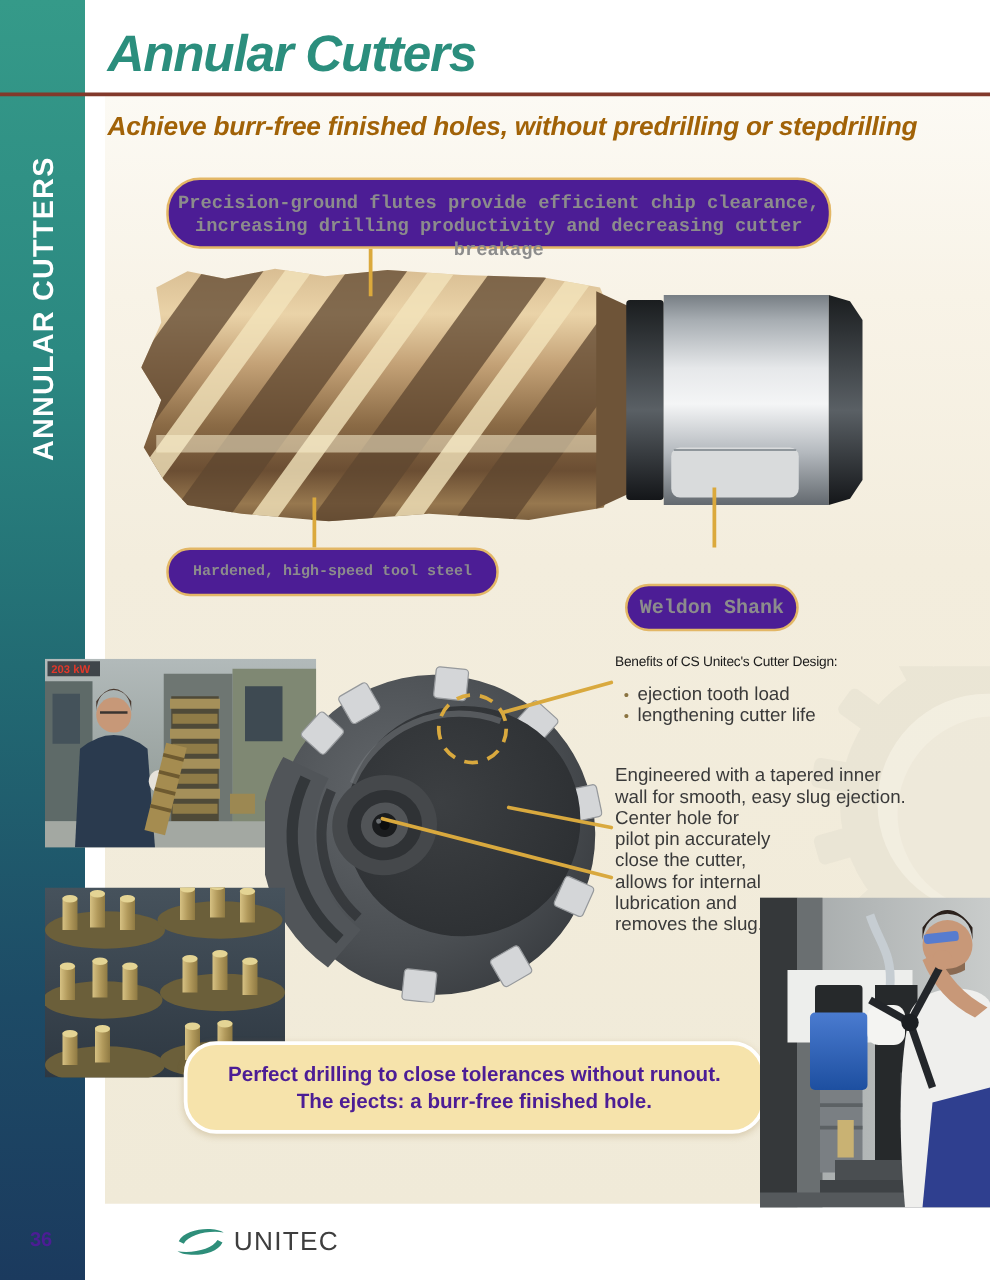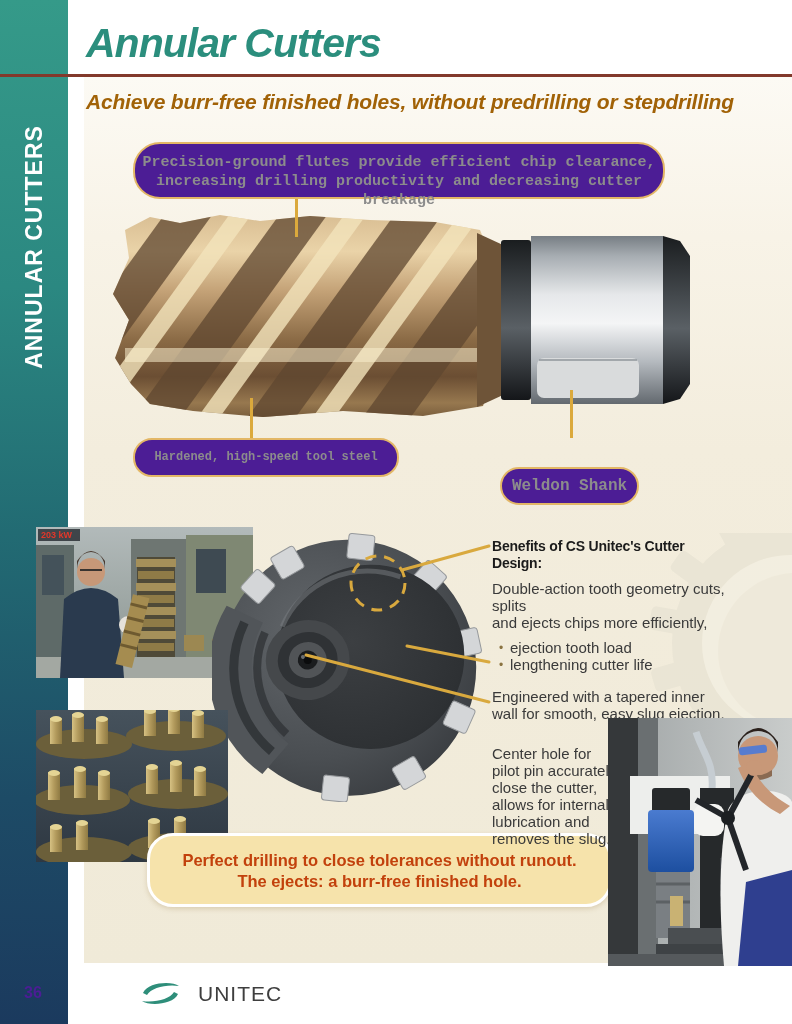--- a/index.html
+++ b/index.html
@@ -38,36 +38,36 @@
   .product-image{left:105px;top:200px;width:590px;height:232px;z-index:3;}
   .photo-factory{left:36px;top:527px;width:217px;height:151px;z-index:2;}
   .photo-closeup{left:212px;top:532px;width:270px;height:270px;z-index:2;}
   .photo-bin{left:36px;top:710px;width:192px;height:152px;z-index:2;}
   .photo-drill{left:608px;top:718px;width:184px;height:248px;z-index:6;}
   .gear-watermark{left:640px;top:533px;width:152px;height:200px;z-index:1;}
   .overlay{left:0;top:0;width:792px;height:1024px;pointer-events:none;z-index:3;}
 
   
   .benefits{left:492px;top:522px;width:240px;color:#3A3A3A;font-size:15px;line-height:17px;z-index:5;}
-  .benefits-heading{margin:16px 0 8px 0;font-size:14px;color:#1B1B1B;font-weight:bold;letter-spacing:-0.2px;}
+  .benefits-heading{margin:0 0 8px 0;font-size:11px;color:#1B1B1B;font-weight:normal;letter-spacing:-0.2px;}
   .bullets{margin:9px 0 0 7px;padding:0;list-style:none;}
   .bullets li{line-height:16.5px;padding-left:11px;position:relative;}
   .bullets li::before{content:"\2022";position:absolute;left:0;top:0;color:#8A7340;font-size:12px;}
-  .tapered{margin-top:15px;}
-  .centerhole{margin-top:23px;width:135px;}
+  .tapered{margin-top:31px;}
+  .centerhole{margin-top:0;width:135px;}
 
   
   .banner{left:147px;top:833px;width:465px;height:74px;box-sizing:border-box;
     background:#F6E3AB;border:3px solid #FFFFFF;border-radius:26px;z-index:4;
-    text-align:center;color:#c2410c;font-weight:bold;font-size:16.5px;line-height:21px;
+    text-align:center;color:#4c1d95;font-weight:bold;font-size:16.5px;line-height:21px;
     padding-top:14px;box-shadow:0 2px 5px rgba(150,120,60,.25);}
 
   
   .page-number{left:24px;top:984px;color:#4c1d95;font-weight:bold;font-size:16px;z-index:3;}
-  .logo{left:138px;top:979px;display:flex;align-items:center;gap:16px;z-index:3;}
+  .logo{left:138px;top:979px;display:flex;align-items:center;gap:5px;z-index:3;}
   .logo-text{font-size:21px;color:#3E3E3E;letter-spacing:1px;}
 </style>
 </head>
 <body>
 
 <div class="abs sidebar">
   <div class="abs sidebar-label">ANNULAR CUTTERS</div>
 </div>
 <div class="abs content-bg"></div>
 <div class="abs red-rule"></div>
@@ -336,24 +336,20 @@
 
 <svg class="abs overlay" viewBox="0 0 792 1024">
   <circle cx="378" cy="583" r="27" fill="none" stroke="#D9A93E" stroke-width="3" stroke-dasharray="11 8"></circle>
   <line x1="402" y1="570" x2="489" y2="546" stroke="#D9A93E" stroke-width="3" stroke-linecap="round"></line>
   <line x1="407" y1="646" x2="489" y2="662" stroke="#D9A93E" stroke-width="3" stroke-linecap="round"></line>
   <line x1="306" y1="655" x2="489" y2="702" stroke="#D9A93E" stroke-width="3" stroke-linecap="round"></line>
 </svg>
 
 <div class="abs benefits">
   <p class="benefits-heading">Benefits of CS Unitec's Cutter Design:</p>
-  <div>
-    <div>Double-action tooth geometry cuts, splits</div>
-    <div>and ejects chips more efficiently,</div>
-  </div>
   <ul class="bullets">
     <li>ejection tooth load</li>
     <li>lengthening cutter life</li>
   </ul>
   <div class="tapered">
     <div>Engineered with a tapered inner</div>
     <div>wall for smooth, easy slug ejection.</div>
   </div>
   <div class="centerhole">
     <div>Center hole for</div>

